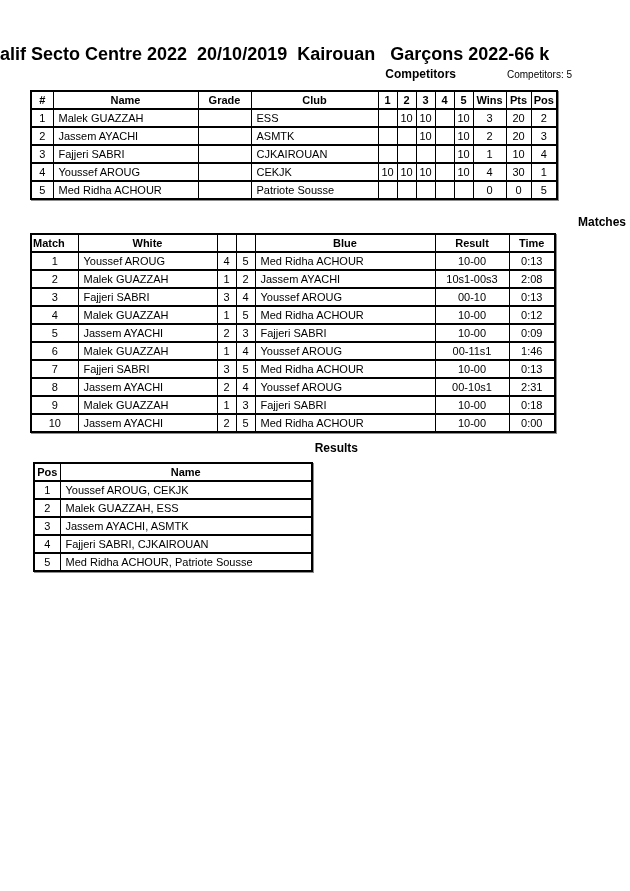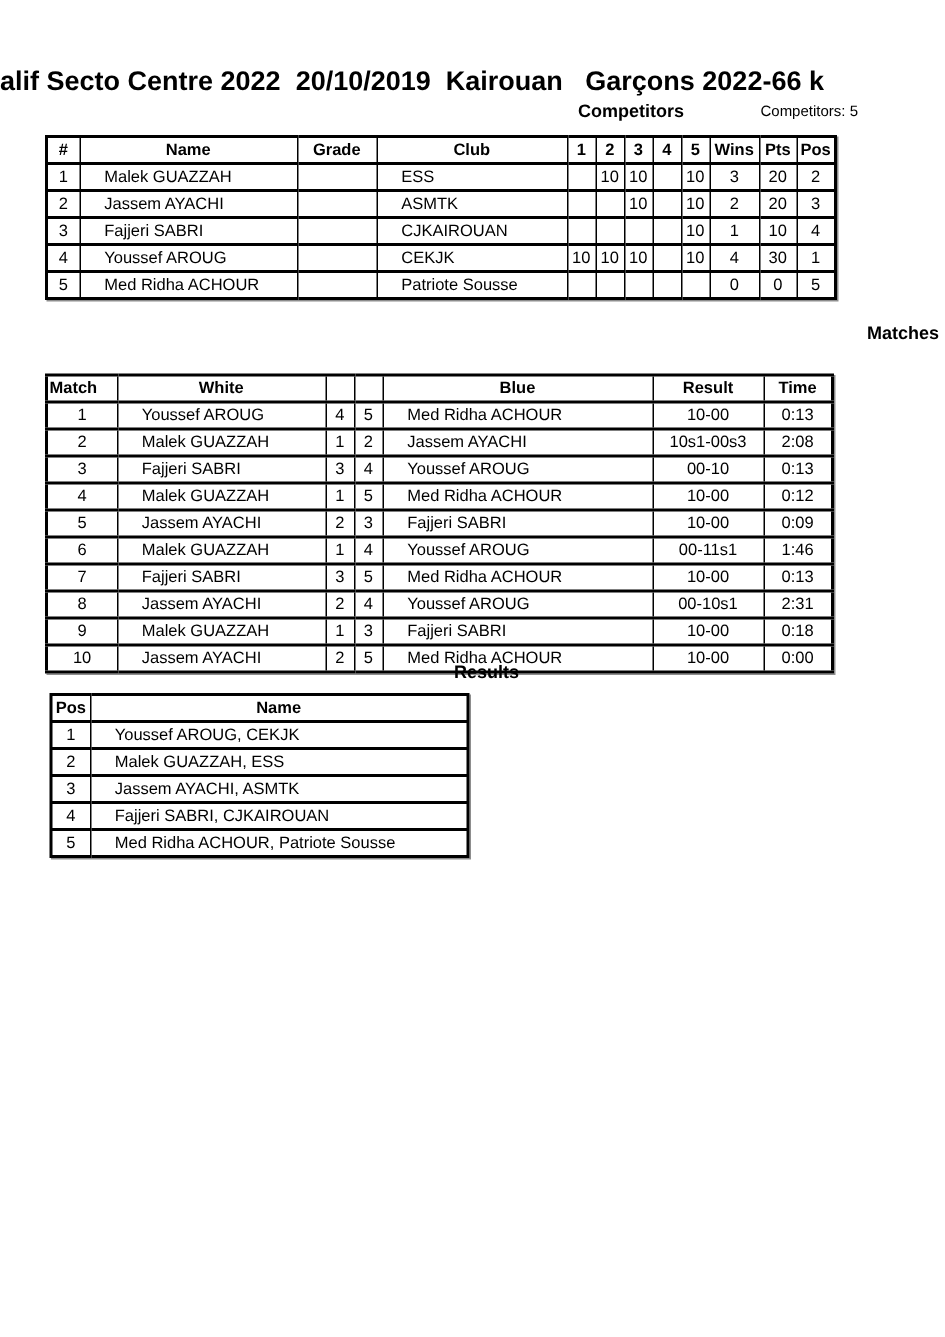--- a/index.html
+++ b/index.html
@@ -12,45 +12,45 @@
   .title {
     position:absolute; top:44px; left:0; width:630px;
     font-size:18px; font-weight:bold;
     white-space:pre; overflow:hidden;
   }
   .section-heading {
     position:absolute; font-size:12px; font-weight:bold; text-align:right;
   }
   .h-competitors { top:67px; left:0; width:456px; }
   .h-matches    { top:215px; left:16px; width:610px; }
-  .h-results    { top:441px; left:0; width:346px; }
+  .h-results    { top:441px; left:12px; width:346px; }
   .count-label {
     position:absolute; top:69px; left:490px; width:82px;
     font-size:10px; text-align:right;
   }
   table {
     position:absolute;
     border-collapse:collapse; table-layout:fixed;
     background:#ffffff;
     border:2px solid #000;
     box-shadow:1px 1px 0 #8d8d8d;
     font-size:11px;
   }
   #t-competitors { left:30px; top:90px; }
-  #t-matches     { left:30px; top:233px;margin-top:16px; }
+  #t-matches     { left:30px; top:233px; }
   #t-results     { left:33px; top:462px; }
   th, td {
     border-left:1px solid #000; border-right:1px solid #000;
     border-top:2px solid #000; border-bottom:2px solid #000;
     height:16px; padding:0 2px;
     text-align:center; font-weight:normal;
     overflow:hidden; white-space:nowrap;
   }
   th { font-weight:bold; }
-  .al { text-align:left; padding-left:16px; }
+  .al { text-align:left; padding-left:5px; }
   .sep-l { border-left:1px solid #7f1d1d; }
   
   #t-competitors col.c-num   { width:22px; }
   #t-competitors col.c-name  { width:145px; }
   #t-competitors col.c-grade { width:53px; }
   #t-competitors col.c-club  { width:127px; }
   #t-competitors col.c-r     { width:19px; }
   #t-competitors col.c-wins  { width:33px; }
   #t-competitors col.c-pts   { width:25px; }
   #t-competitors col.c-pos   { width:26px; }

